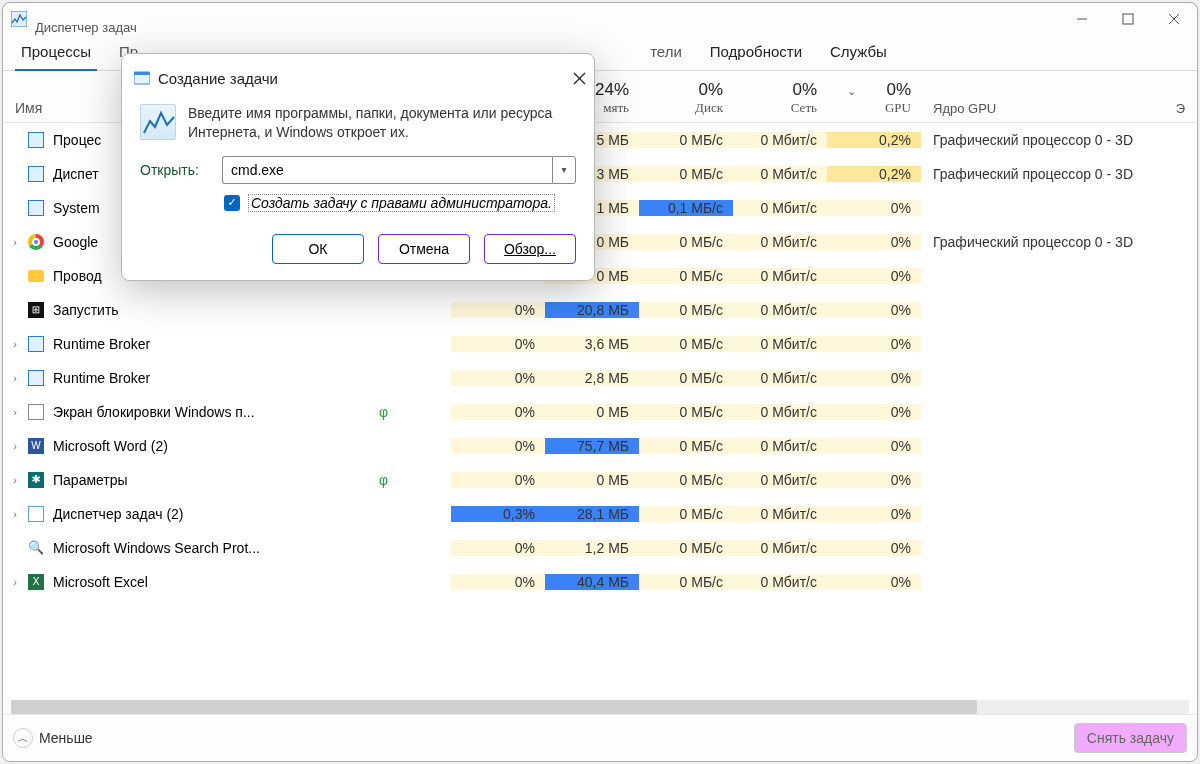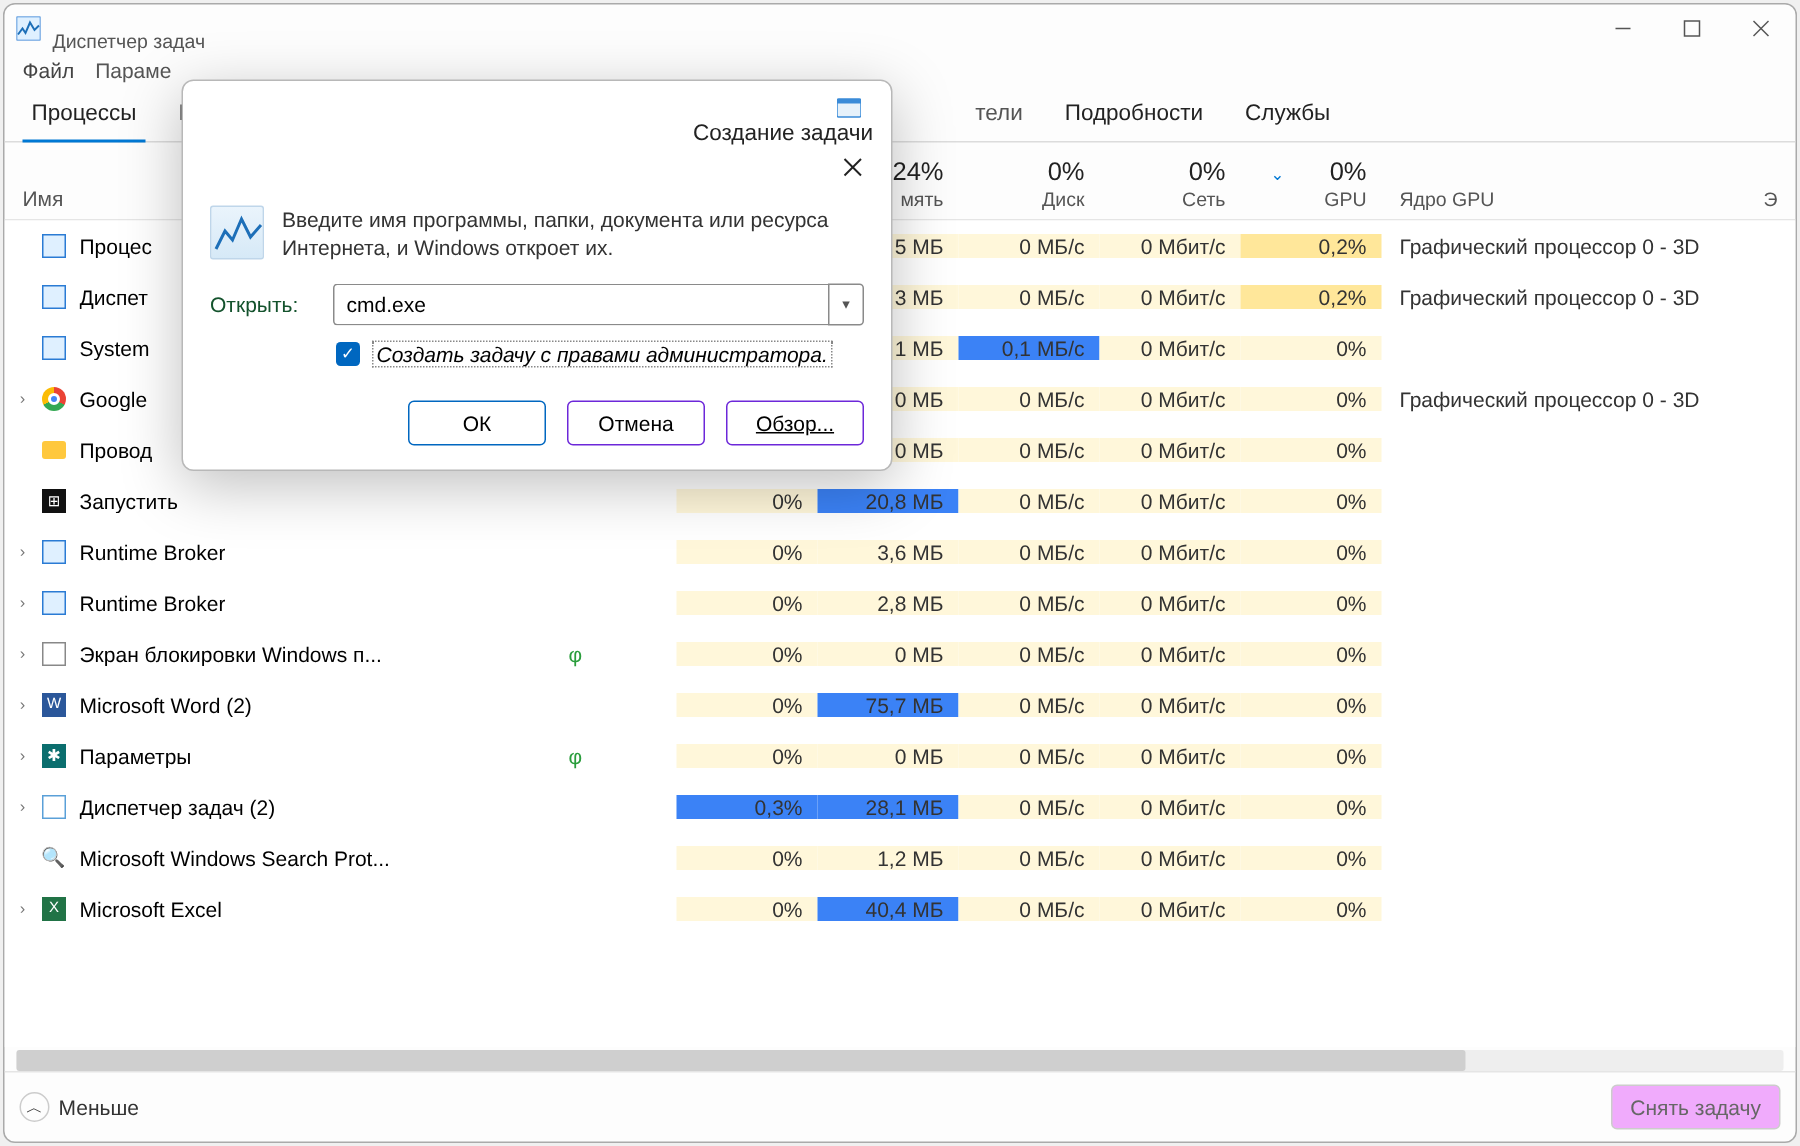--- a/index.html
+++ b/index.html
@@ -11,21 +11,21 @@
   .winbtn { width: 46px; height: 32px; display: flex; align-items: center; justify-content: center; color: #444; }
   .menubar { display: flex; gap: 14px; padding: 4px 12px; font-size: 14px; color: #444; }
   .tabs { display: flex; border-bottom: 1px solid #dcdcdc; padding-left: 4px; font-size: 15px; }
   .tab { padding: 8px 14px 10px; color: #222; position: relative; }
   .tab.active { font-weight: 400; }
   .tab.active::after { content:""; position:absolute; left:8px; right:8px; bottom:-1px; height:2px; background:#0078d4; }
   .header-row { display: flex; align-items: flex-end; height: 52px; border-bottom: 1px solid #e5e5e5; font-size: 13px; color: #555; }
   .col-name { width: 398px; padding: 0 0 6px 12px; font-size: 14px; }
   .col { text-align: right; padding: 0 10px 6px 0; display:flex; flex-direction:column; align-items:flex-end; justify-content:flex-end; }
   .col .pct { font-size: 17px; color: #222; line-height:1.1; }
-  .col .lbl { font-size: 13px; color: #555; }
+  .col .lbl { font-size: 13px; color: #555; font-family: Liberation Serif, serif; }
   .w-e { width:50px; text-align:left; padding-left:6px; }
   .w-cpu { width: 94px; }
   .w-mem { width: 94px; }
   .w-disk { width: 94px; }
   .w-net { width: 94px; }
   .w-gpu { width: 94px; position:relative; }
   .w-gcore { width: 254px; text-align:left; padding-left:12px; }
   .w-end { width:20px; }
   .sort-ch { position:absolute; top:4px; left:20px; color:#0078d4; font-size:11px; }
   .body { flex:1; overflow:hidden; background:#fff; }
@@ -41,21 +41,21 @@
   .tint1 { background:#fff7da; }
   .tint2 { background:#3b82f6; }
   .tint3 { background:#ffe79a; }
   .hscroll { height:14px; background:#eee; margin:2px 8px 0 8px; border-radius:2px; position:relative; }
   .hscroll::before { content:""; position:absolute; left:0; top:0; bottom:0; width:82%; background:#cfcfcf; border-radius:2px; }
   .footer { display:flex; align-items:center; justify-content:space-between; padding:8px 10px; border-top:1px solid #e5e5e5; }
   .fewer { display:flex; align-items:center; gap:6px; font-size:14px; color:#333; }
   .end-btn { border:1px solid #ccc; background:#f0abfc; border-radius:4px; padding:6px 12px; font-size:14px; color:#666; }
   
   .dialog { position:absolute; left:118px; top:50px; width:474px; background:#fff; border:1px solid #b8b8b8; border-radius:8px; box-shadow:0 10px 40px rgba(0,0,0,0.25); z-index:20; }
-  .dlg-title { display:flex; align-items:flex-end; padding:10px 12px 6px 12px;flex-direction:column; }
+  .dlg-title { display:flex; align-items:center; padding:10px 1px 6px 12px; }
   .dlg-title .ti { width:16px; height:16px; margin-right:8px; }
   .dlg-title .tt { flex:1; font-size:15px; color:#222; }
   .dlg-close { width:28px; height:28px; display:flex; align-items:center; justify-content:center; font-size:16px; color:#222; }
   .dlg-body { padding: 6px 18px 16px 18px; }
   .dlg-row1 { display:flex; gap:12px; margin-bottom:14px; }
   .big-icon { width:36px; height:36px; border:1px solid #bfd6ea; background:linear-gradient(#eaf4fc,#d6e9f7); border-radius:2px; flex-shrink:0; }
   .desc { font-size:14px; color:#333; line-height:1.35; }
   .dlg-row2 { display:flex; align-items:center; gap:10px; margin-bottom:10px; }
   .lbl-open { font-size:14px; color:#14532d; width:72px; }
   .combo { flex:1; display:flex; }
@@ -103,24 +103,20 @@
         </svg>
       </div>
     <div class="winbtn">
         <svg width="12" height="12">
           <line x1="1" y1="1" x2="11" y2="11" stroke="#555" stroke-width="1"></line>
           <line x1="11" y1="1" x2="1" y2="11" stroke="#555" stroke-width="1"></line>
         </svg>
       </div>
   </div>
 
-  <div class="menubar">
-    <span>Файл</span>
-    <span class="cut">Параме</span>
-  </div>
 
   <div class="tabs">
     <div class="tab active">Процессы</div>
     <div class="tab cut">Пр</div>
     <div style="width:484px"></div>
     <div class="tab cut">тели</div>
     <div class="tab">Подробности</div>
     <div class="tab">Службы</div>
   </div>
 

